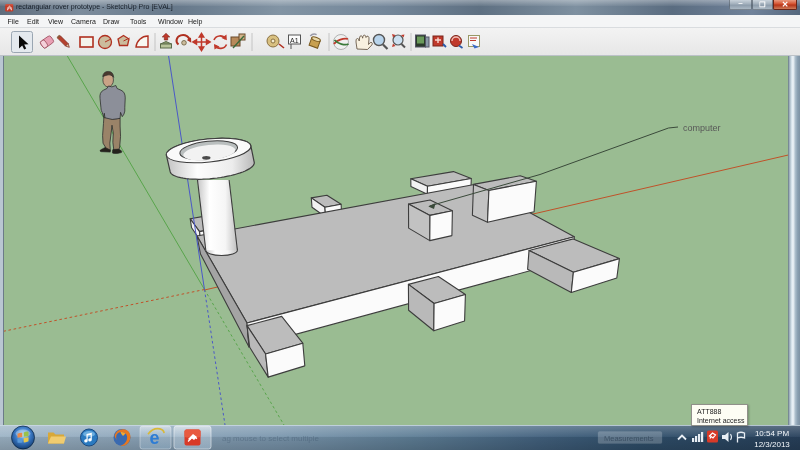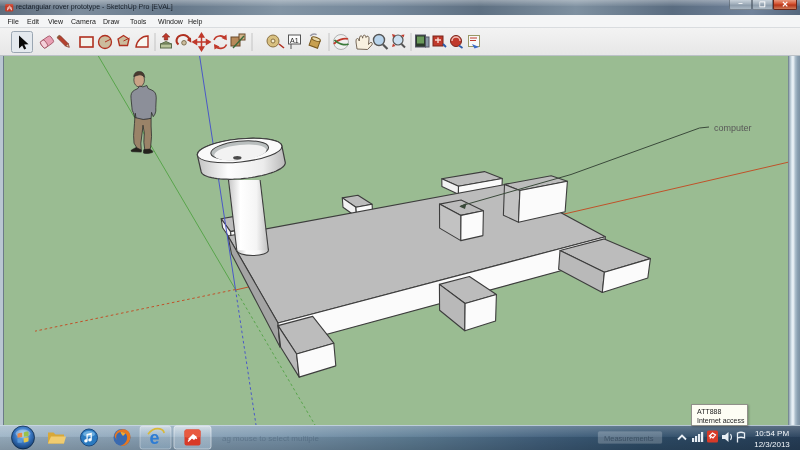--- a/index.html
+++ b/index.html
@@ -8,21 +8,21 @@
 #title .txt{position:absolute;left:16px;top:3px;font-size:7px;color:#141c26;}
 #ticon{position:absolute;left:5px;top:3px;width:9px;height:9px;}
 .wbtn{position:absolute;top:0;height:10px;border:1px solid rgba(60,72,84,0.55);border-top:none;border-radius:0 0 2px 2px;
  background:linear-gradient(180deg,#c8d2da 0%,#9fadba 48%,#8c9baa 55%,#aab8c4 100%);box-sizing:border-box;z-index:5;}
 #bmin{left:729px;width:23px;} #bmax{left:752px;width:21px;}
 #bclose{left:773px;width:24px;background:linear-gradient(180deg,#e89a80 0%,#d4502e 45%,#b63418 55%,#cc7a58 100%);border-color:#6a2517;}
 .glyph{position:absolute;color:#fff;font-size:8px;top:0px;width:100%;text-align:center;font-weight:bold;line-height:10px;}
 #menu{position:absolute;left:0;top:15px;width:800px;height:13px;background:#f4f5f6;border-bottom:1px solid #d9dcdf;box-sizing:border-box;}
 #menu span{position:absolute;top:3px;font-size:7px;color:#1a1a1a;}
 #toolbar{position:absolute;left:0;top:28px;width:800px;height:28px;background:linear-gradient(180deg,#f3f3f3,#e7e7e7);border-bottom:1px solid #bcc2c8;box-sizing:border-box;}
-#canvas{position:absolute;left:4px;top:56px;width:708px;height:369px;background:#9abc92;margin-left:31px;}
+#canvas{position:absolute;left:4px;top:56px;width:708px;height:369px;background:#9abc92;}
 #lborder{position:absolute;left:0;top:56px;width:4px;height:369px;background:#b9c6d2;border-right:1px solid #6b7b88;box-sizing:border-box;}
 #rborder{position:absolute;left:788px;top:56px;width:12px;height:369px;background:linear-gradient(90deg,#5e6e78 0%,#8fa2b0 8%,#d8e4ec 30%,#f0f6fa 42%,#aabccA 62%,#8aa0b2 80%,#7e92a4 100%);z-index:4;}
 #taskbar{position:absolute;left:0;top:425px;width:800px;height:25px;}
 #tooltip{position:absolute;left:691px;top:404px;width:57px;height:22px;background:#fdfdf4;border:1px solid #90908a;
  box-shadow:1px 1px 2px rgba(0,0,0,0.25);font-size:7px;color:#222;padding:2px 0 0 5px;box-sizing:border-box;line-height:9px;}
 </style></head>
 <body>
 <div id="root">
   <div id="title">
     <svg id="ticon" viewBox="0 0 10 10">

